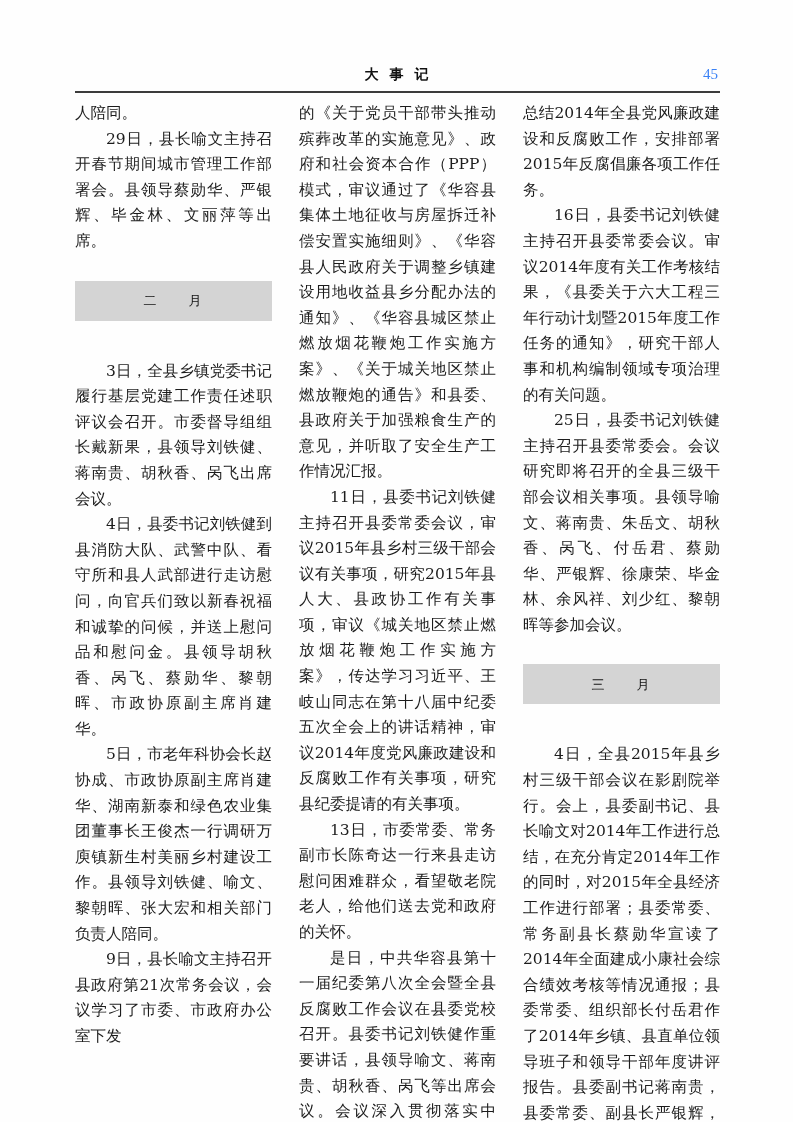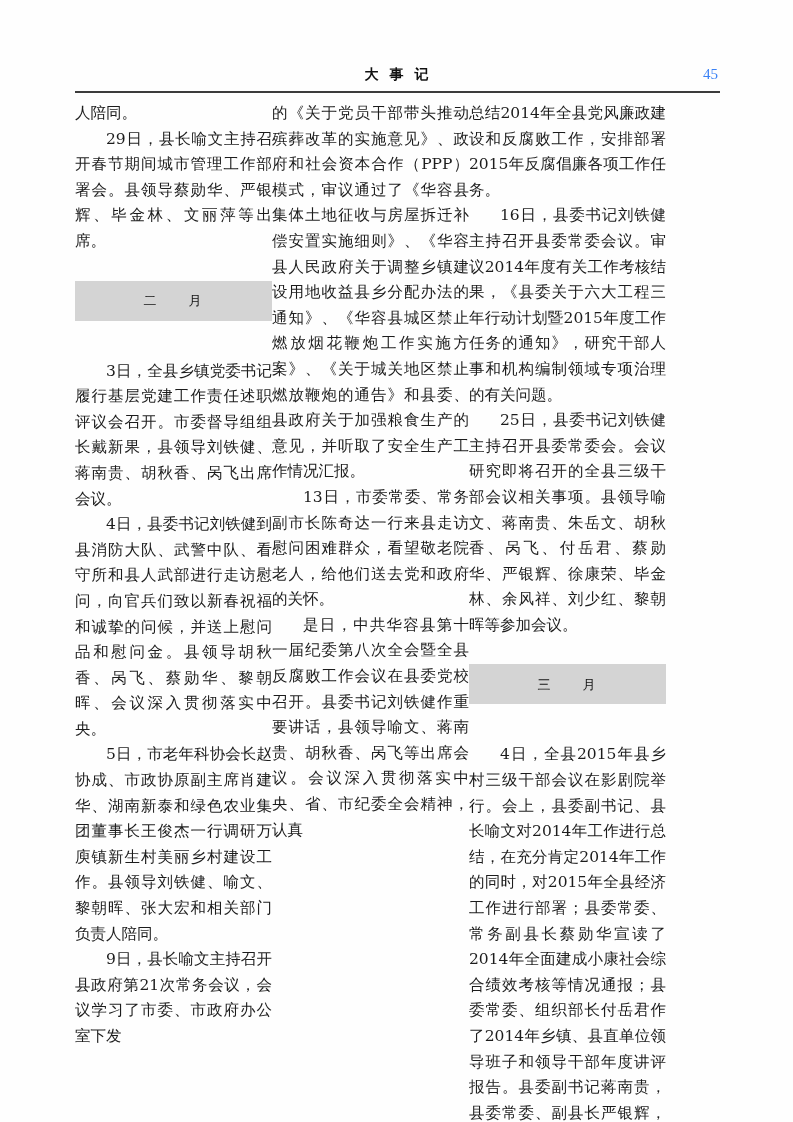--- a/index.html
+++ b/index.html
@@ -38,20 +38,21 @@
     height: 0;
     border-top: 2.5px solid var(--rule-color, #3c3c3c);
   }
   .content-columns {
     position: absolute;
     top: 101px;
     left: 75px;
     width: 645px;
     height: 950px;
     display: flex;
+    column-gap: 27px;
   }
   .column {
     width: 197px;
     flex: 0 0 197px;
     font-size: 15.5px;
     line-height: 25.6px;
     text-align: justify;
   }
   .para {
     margin: 0;
@@ -79,26 +80,27 @@
 <div class="page">
   <div class="header-title">大事记</div>
   <div class="page-number">45</div>
   <div class="header-rule"></div>
   <div class="content-columns">
       <div class="column">
         <div class="para cont">人陪同。</div>
         <div class="para">29日，县长喻文主持召开春节期间城市管理工作部署会。县领导蔡勋华、严银辉、毕金林、文丽萍等出席。</div>
         <div class="section-box">二　　月</div>
         <div class="para">3日，全县乡镇党委书记履行基层党建工作责任述职评议会召开。市委督导组组长戴新果，县领导刘铁健、蒋南贵、胡秋香、呙飞出席会议。</div>
-        <div class="para">4日，县委书记刘铁健到县消防大队、武警中队、看守所和县人武部进行走访慰问，向官兵们致以新春祝福和诚挚的问候，并送上慰问品和慰问金。县领导胡秋香、呙飞、蔡勋华、黎朝晖、会议深入贯彻落实中央。</div>
+        <div class="para">4日，县委书记刘铁健到县消防大队、武警中队、看守所和县人武部进行走访慰问，向官兵们致以新春祝福和诚挚的问候，并送上慰问品和慰问金。县领导胡秋香、呙飞、蔡勋华、黎朝晖、市政协原副主席肖建华。</div>
         <div class="para">5日，市老年科协会长赵协成、市政协原副主席肖建华、湖南新泰和绿色农业集团董事长王俊杰一行调研万庾镇新生村美丽乡村建设工作。县领导刘铁健、喻文、黎朝晖、张大宏和相关部门负责人陪同。</div>
         <div class="para">9日，县长喻文主持召开县政府第21次常务会议，会议学习了市委、市政府办公室下发</div>
       </div>
       <div class="column">
         <div class="para cont">的《关于党员干部带头推动殡葬改革的实施意见》、政府和社会资本合作（PPP）模式，审议通过了《华容县集体土地征收与房屋拆迁补偿安置实施细则》、《华容县人民政府关于调整乡镇建设用地收益县乡分配办法的通知》、《华容县城区禁止燃放烟花鞭炮工作实施方案》、《关于城关地区禁止燃放鞭炮的通告》和县委、县政府关于加强粮食生产的意见，并听取了安全生产工作情况汇报。</div>
+        <div class="para">11日，县委书记刘铁健主持召开县委常委会议，审议2015年县乡村三级干部会议有关事项，研究2015年县人大、县政协工作有关事项，审议《城关地区禁止燃放烟花鞭炮工作实施方案》，传达学习习近平、王岐山同志在第十八届中纪委五次全会上的讲话精神，审议2014年度党风廉政建设和反腐败工作有关事项，研究县纪委提请的有关事项。</div>
         <div class="para">13日，市委常委、常务副市长陈奇达一行来县走访慰问困难群众，看望敬老院老人，给他们送去党和政府的关怀。</div>
         <div class="para">是日，中共华容县第十一届纪委第八次全会暨全县反腐败工作会议在县委党校召开。县委书记刘铁健作重要讲话，县领导喻文、蒋南贵、胡秋香、呙飞等出席会议。会议深入贯彻落实中央、省、市纪委全会精神，认真</div>
       </div>
       <div class="column">
         <div class="para cont">总结2014年全县党风廉政建设和反腐败工作，安排部署2015年反腐倡廉各项工作任务。</div>
         <div class="para">16日，县委书记刘铁健主持召开县委常委会议。审议2014年度有关工作考核结果，《县委关于六大工程三年行动计划暨2015年度工作任务的通知》，研究干部人事和机构编制领域专项治理的有关问题。</div>
         <div class="para">25日，县委书记刘铁健主持召开县委常委会。会议研究即将召开的全县三级干部会议相关事项。县领导喻文、蒋南贵、朱岳文、胡秋香、呙飞、付岳君、蔡勋华、严银辉、徐康荣、毕金林、余风祥、刘少红、黎朝晖等参加会议。</div>
         <div class="section-box">三　　月</div>
         <div class="para">4日，全县2015年县乡村三级干部会议在影剧院举行。会上，县委副书记、县长喻文对2014年工作进行总结，在充分肯定2014年工作的同时，对2015年全县经济工作进行部署；县委常委、常务副县长蔡勋华宣读了2014年全面建成小康社会综合绩效考核等情况通报；县委常委、组织部长付岳君作了2014年乡镇、县直单位领导班子和领导干部年度讲评报告。县委副书记蒋南贵，县委常委、副县长严银辉，县委常委、政法委书记徐康</div>
       </div>

